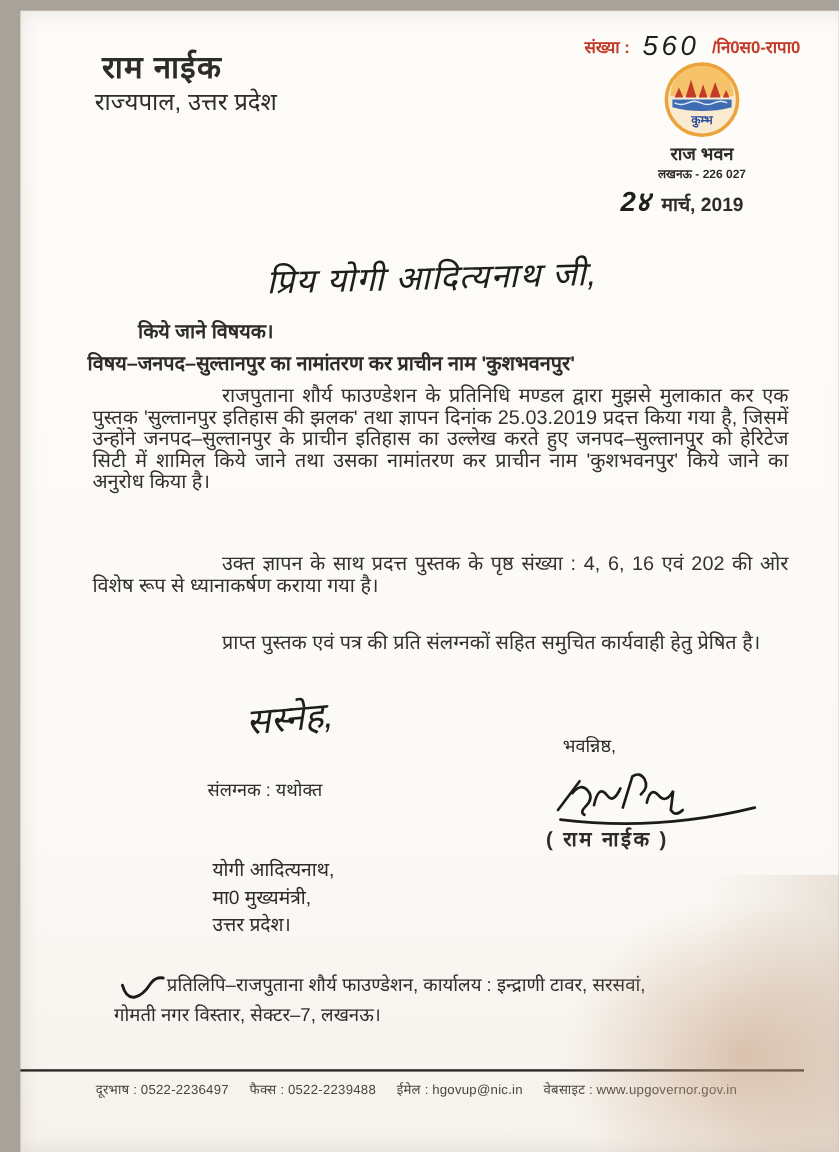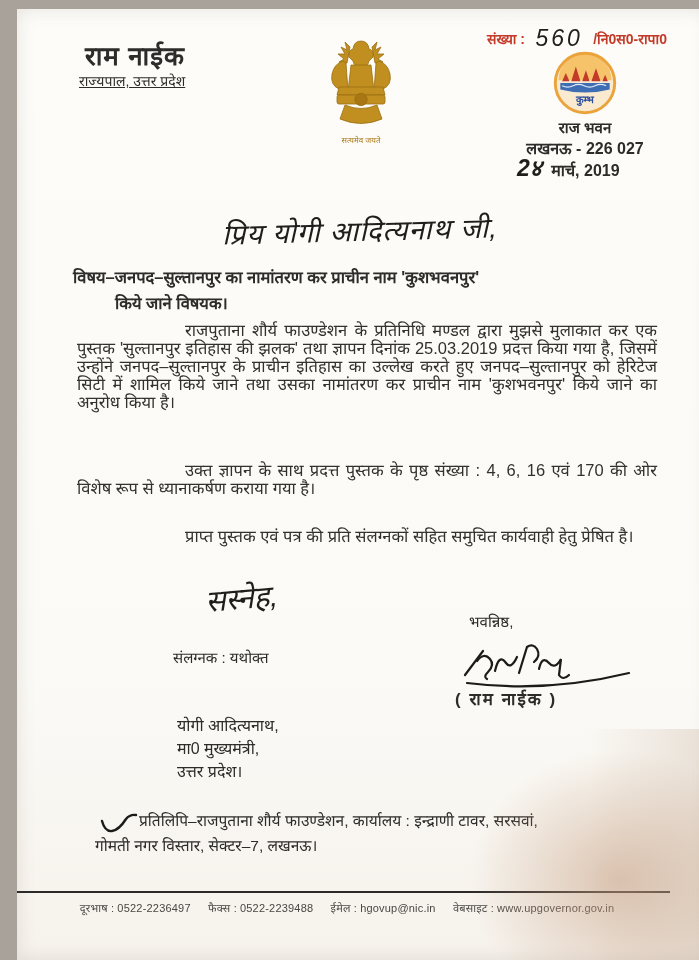--- a/index.html
+++ b/index.html
@@ -38,74 +38,57 @@
     pointer-events:none;
   }
 </style>
 </head>
 <body>
 
 <div id="stage">
   <div id="paper">
 
     <div class="abs ink bold" style="left:68px; top:28px; font-size:26px; letter-spacing:1px;">राम नाईक</div>
-    <div class="abs ink" style="left:62px; top:62px; font-size:14px;text-decoration:underline;">राज्यपाल, उत्तर प्रदेश</div>
+    <div class="abs ink" style="left:62px; top:62px; font-size:20px;">राज्यपाल, उत्तर प्रदेश</div>
 
-    <div class="abs" style="left:308px; top:28px; width:72px;">
-      <svg width="72" height="92" viewBox="0 0 70 92">
-        <g fill="#c08f1f" stroke="#9a6f12" stroke-width="0.8">
-          <path d="M24 10 l-5 -5 2 8 -6 -3 4 7 -7 0 6 5 -5 3 8 1 z"></path>
-          <path d="M46 10 l5 -5 -2 8 6 -3 -4 7 7 0 -6 5 5 3 -8 1 z"></path>
-          <path d="M35 4 q7 0 8 8 q5 1 4 8 l-4 4 q-1 6 -8 6 q-7 0 -8 -6 l-4 -4 q-1 -7 4 -8 q1 -8 8 -8 z"></path>
-          <path d="M17 24 q-9 3 -11 13 q-2 11 7 15 l9 2 -2 -28 z"></path>
-          <path d="M53 24 q9 3 11 13 q2 11 -7 15 l-9 2 2 -28 z"></path>
-          <path d="M25 28 h20 l3 26 h-26 z"></path>
-          <path d="M13 50 h44 l2 8 h-48 z"></path>
-          <rect x="11" y="58" width="48" height="9" rx="2"></rect>
-          <circle cx="35" cy="62.5" r="6.2" fill="#a87714"></circle>
-          <path d="M19 68 q16 7 32 0 l5 14 q-21 9 -42 0 z"></path>
-        </g>
-      </svg>
-      <div class="gold center" style="width:72px; font-size:8px; margin-top:1px;">सत्यमेव जयते</div>
-    </div>
 
     <div class="abs" style="left:470px; top:14px; white-space:nowrap;">
       <span class="red" style="font-size:14px; font-weight:700;">संख्या :</span>
       <span class="hand" style="font-size:23px; letter-spacing:3px; margin:0 6px; position:relative; top:2px;">560</span>
       <span class="red" style="font-size:14px; font-weight:700;">/नि0स0-रापा0</span>
     </div>
 
     <div class="abs" style="left:536px; top:42px;">
       <svg width="64" height="64" viewBox="0 0 70 70">
         <circle cx="35" cy="35" r="32.5" fill="#f9ead0"></circle>
         <path d="M6 32 a29 29 0 0 1 58 0 z" fill="#f6c26a"></path>
         <path fill="#c33b28" d="M10 33 l4 -9 4 9 z M20 33 l5 -16 5 16 z M32 33 l4 -12 4 12 z M42 33 l5 -14 5 14 z M54 33 l3 -7 3 7 z"></path>
         <path d="M8 35 h54 v7 q-27 7 -54 0 z" fill="#3f6db3"></path>
         <path d="M10 38 q6 3 12 0 q6 -3 12 0 q6 3 12 0 q6 -3 12 0" stroke="#dfe9f7" stroke-width="1.4" fill="none"></path>
         <text x="35" y="57" font-size="11" font-weight="bold" fill="#2b4d9b" text-anchor="middle">कुम्भ</text>
         <circle cx="35" cy="35" r="32.5" fill="none" stroke="#eba33b" stroke-width="3.2"></circle>
       </svg>
     </div>
 
     <div class="abs ink bold center" style="left:513px; top:108px; width:110px; font-size:15px;">राज भवन</div>
-    <div class="abs ink bold center" style="left:503px; top:128px; width:130px; font-size:16px;">लखनऊ - 226 027</div>
+    <div class="abs ink bold center" style="left:503px; top:128px; width:130px; font-size:10px;">लखनऊ - 226 027</div>
     <div class="abs" style="left:500px; top:142px; white-space:nowrap;">
       <span class="hand" style="font-size:23px; font-weight:700;">2४</span>
       <span class="ink bold" style="font-size:16px; margin-left:5px;">मार्च, 2019</span>
     </div>
 
     <div class="abs hand" style="left:205px; top:202px; font-size:28px; transform:rotate(-1.5deg); letter-spacing:1px;">प्रिय योगी आदित्यनाथ जी,</div>
 
     <div class="abs ink bold" style="left:56px; top:255px; font-size:16.5px; line-height:26px;">
+      <div style="padding-left:42px;">किये जाने विषयक।</div>
       <div>विषय–जनपद–सुल्तानपुर का नामांतरण कर प्राचीन नाम 'कुशभवनपुर'</div>
-      <div style="padding-left:42px;">किये जाने विषयक।</div>
     </div>
 
     <div class="abs para indent" style="top:312px;">राजपुताना शौर्य फाउण्डेशन के प्रतिनिधि मण्डल द्वारा मुझसे मुलाकात कर एक पुस्तक 'सुल्तानपुर इतिहास की झलक' तथा ज्ञापन दिनांक 25.03.2019 प्रदत्त किया गया है, जिसमें उन्होंने जनपद–सुल्तानपुर के प्राचीन इतिहास का उल्लेख करते हुए जनपद–सुल्तानपुर को हेरिटेज सिटी में शामिल किये जाने तथा उसका नामांतरण कर प्राचीन नाम 'कुशभवनपुर' किये जाने का अनुरोध किया है।</div>
-    <div class="abs para indent" style="top:452px;">उक्त ज्ञापन के साथ प्रदत्त पुस्तक के पृष्ठ संख्या : 4, 6, 16 एवं 170 की ओर विशेष रूप से ध्यानाकर्षण कराया गया है।</div>
+    <div class="abs para indent" style="top:452px;">उक्त ज्ञापन के साथ प्रदत्त पुस्तक के पृष्ठ संख्या : 4, 6, 16 एवं 202 की ओर विशेष रूप से ध्यानाकर्षण कराया गया है।</div>
     <div class="abs para indent" style="top:518px;">प्राप्त पुस्तक एवं पत्र की प्रति संलग्नकों सहित समुचित कार्यवाही हेतु प्रेषित है।</div>
 
     <div class="abs hand" style="left:188px; top:568px; font-size:30px; transform:rotate(-5deg);">सस्नेह,</div>
 
     <div class="abs ink" style="left:452px; top:602px; font-size:15px;">भवन्निष्ठ,</div>
 
     <div class="abs ink" style="left:156px; top:638px; font-size:15px;">संलग्नक : यथोक्त</div>
 
     <div class="abs" style="left:440px; top:630px;">
       <svg width="185" height="52" viewBox="0 0 185 52">

